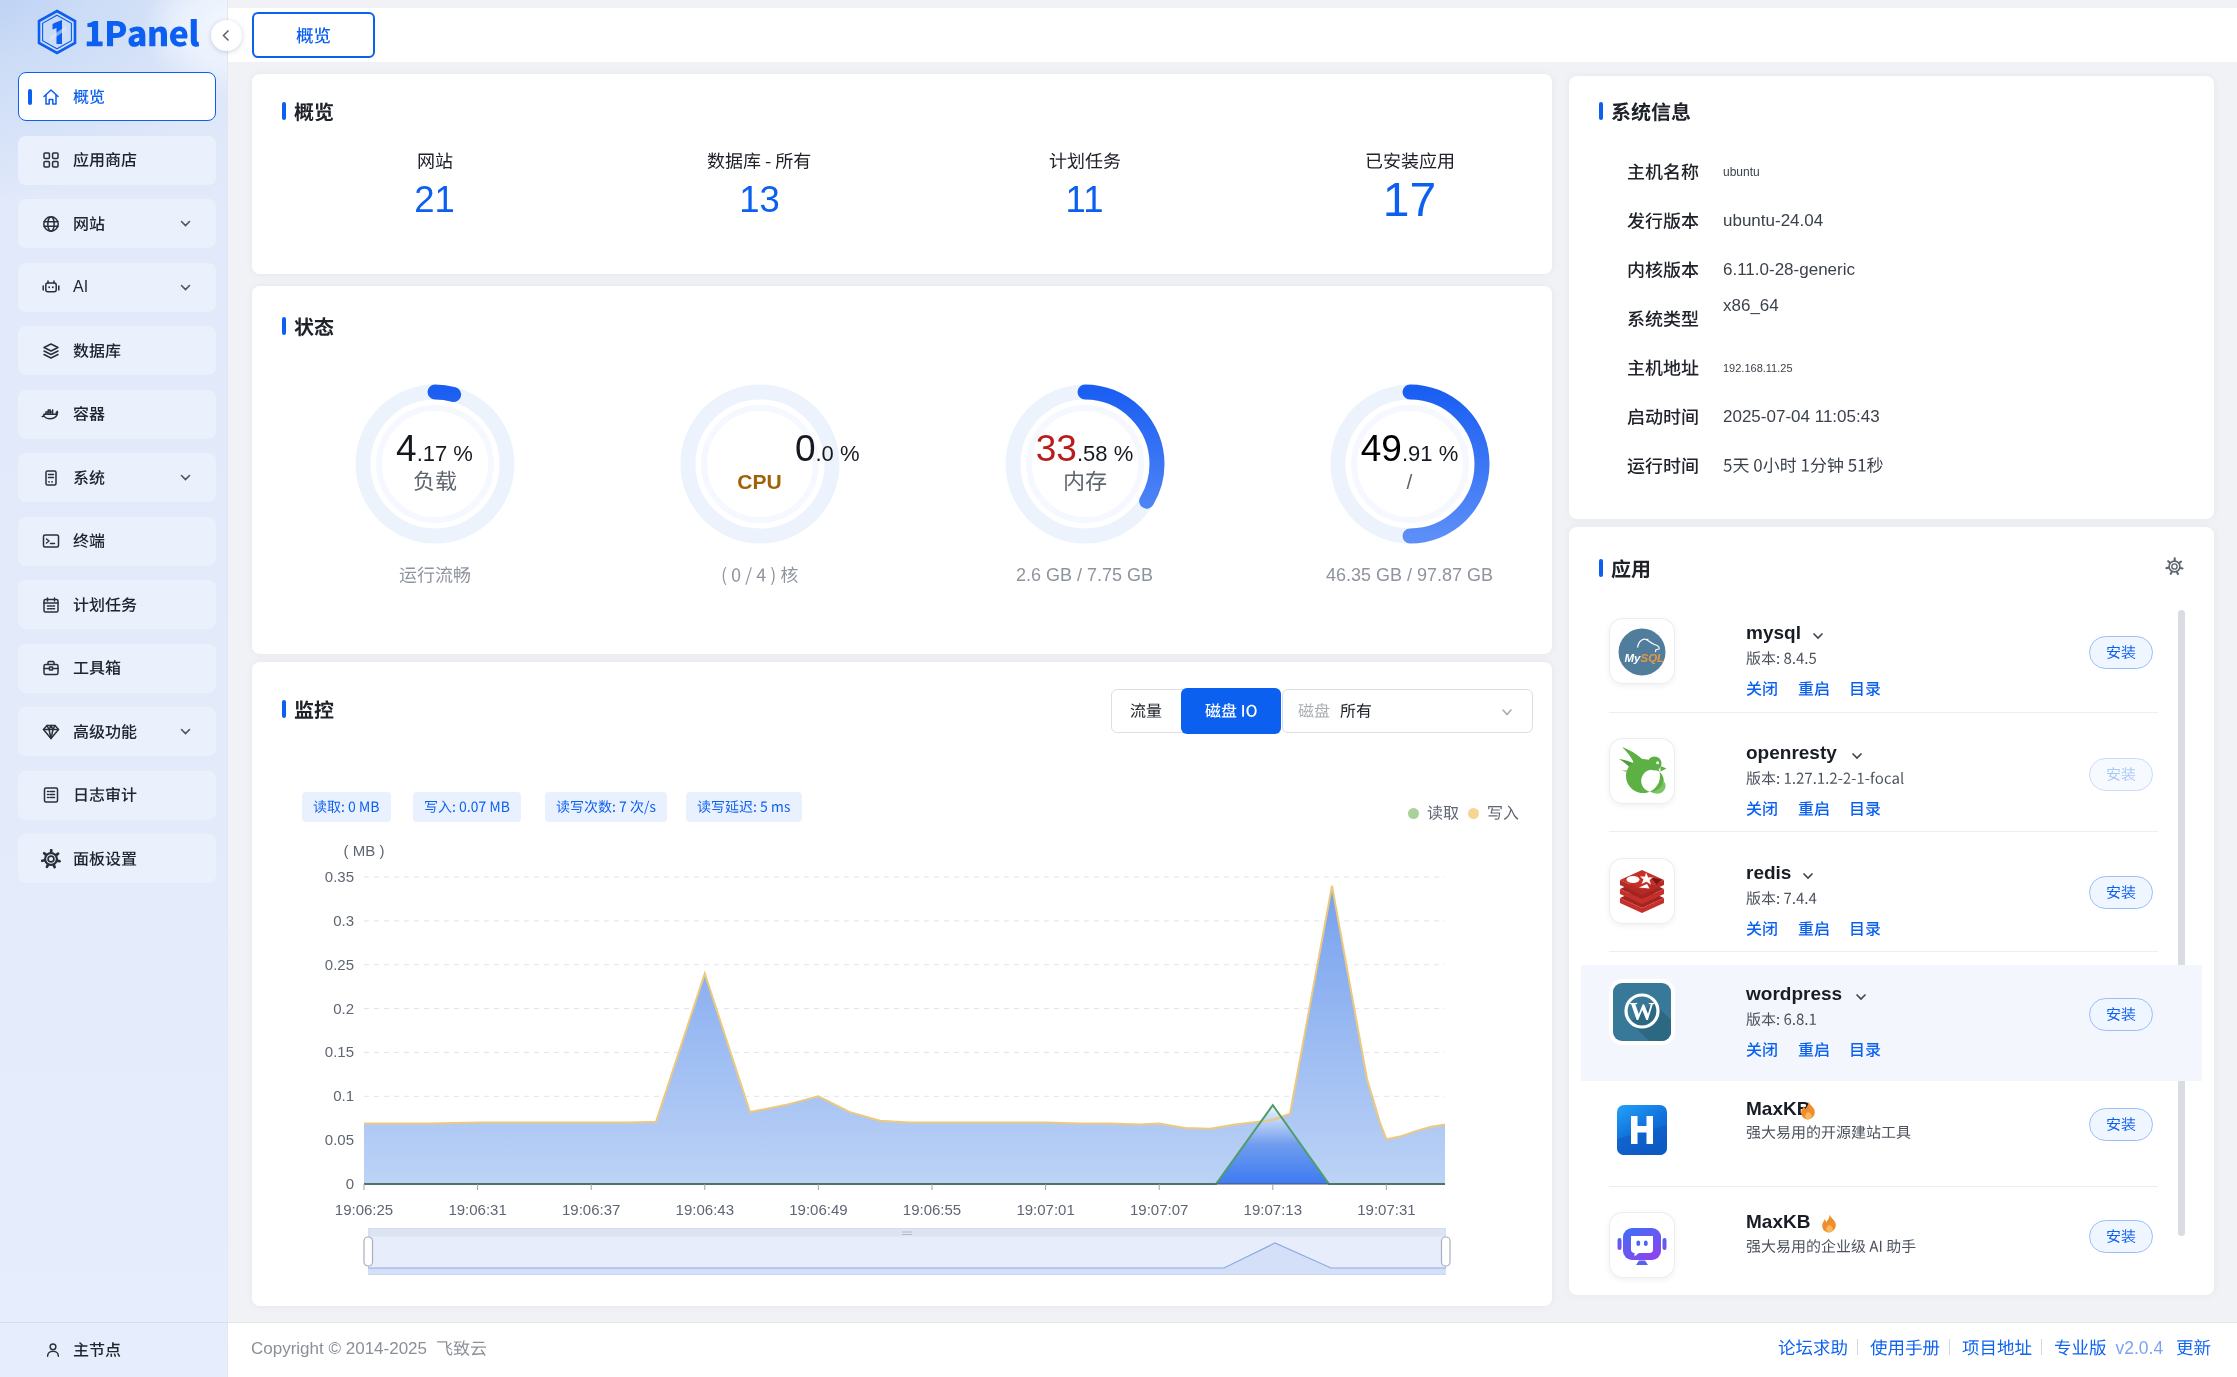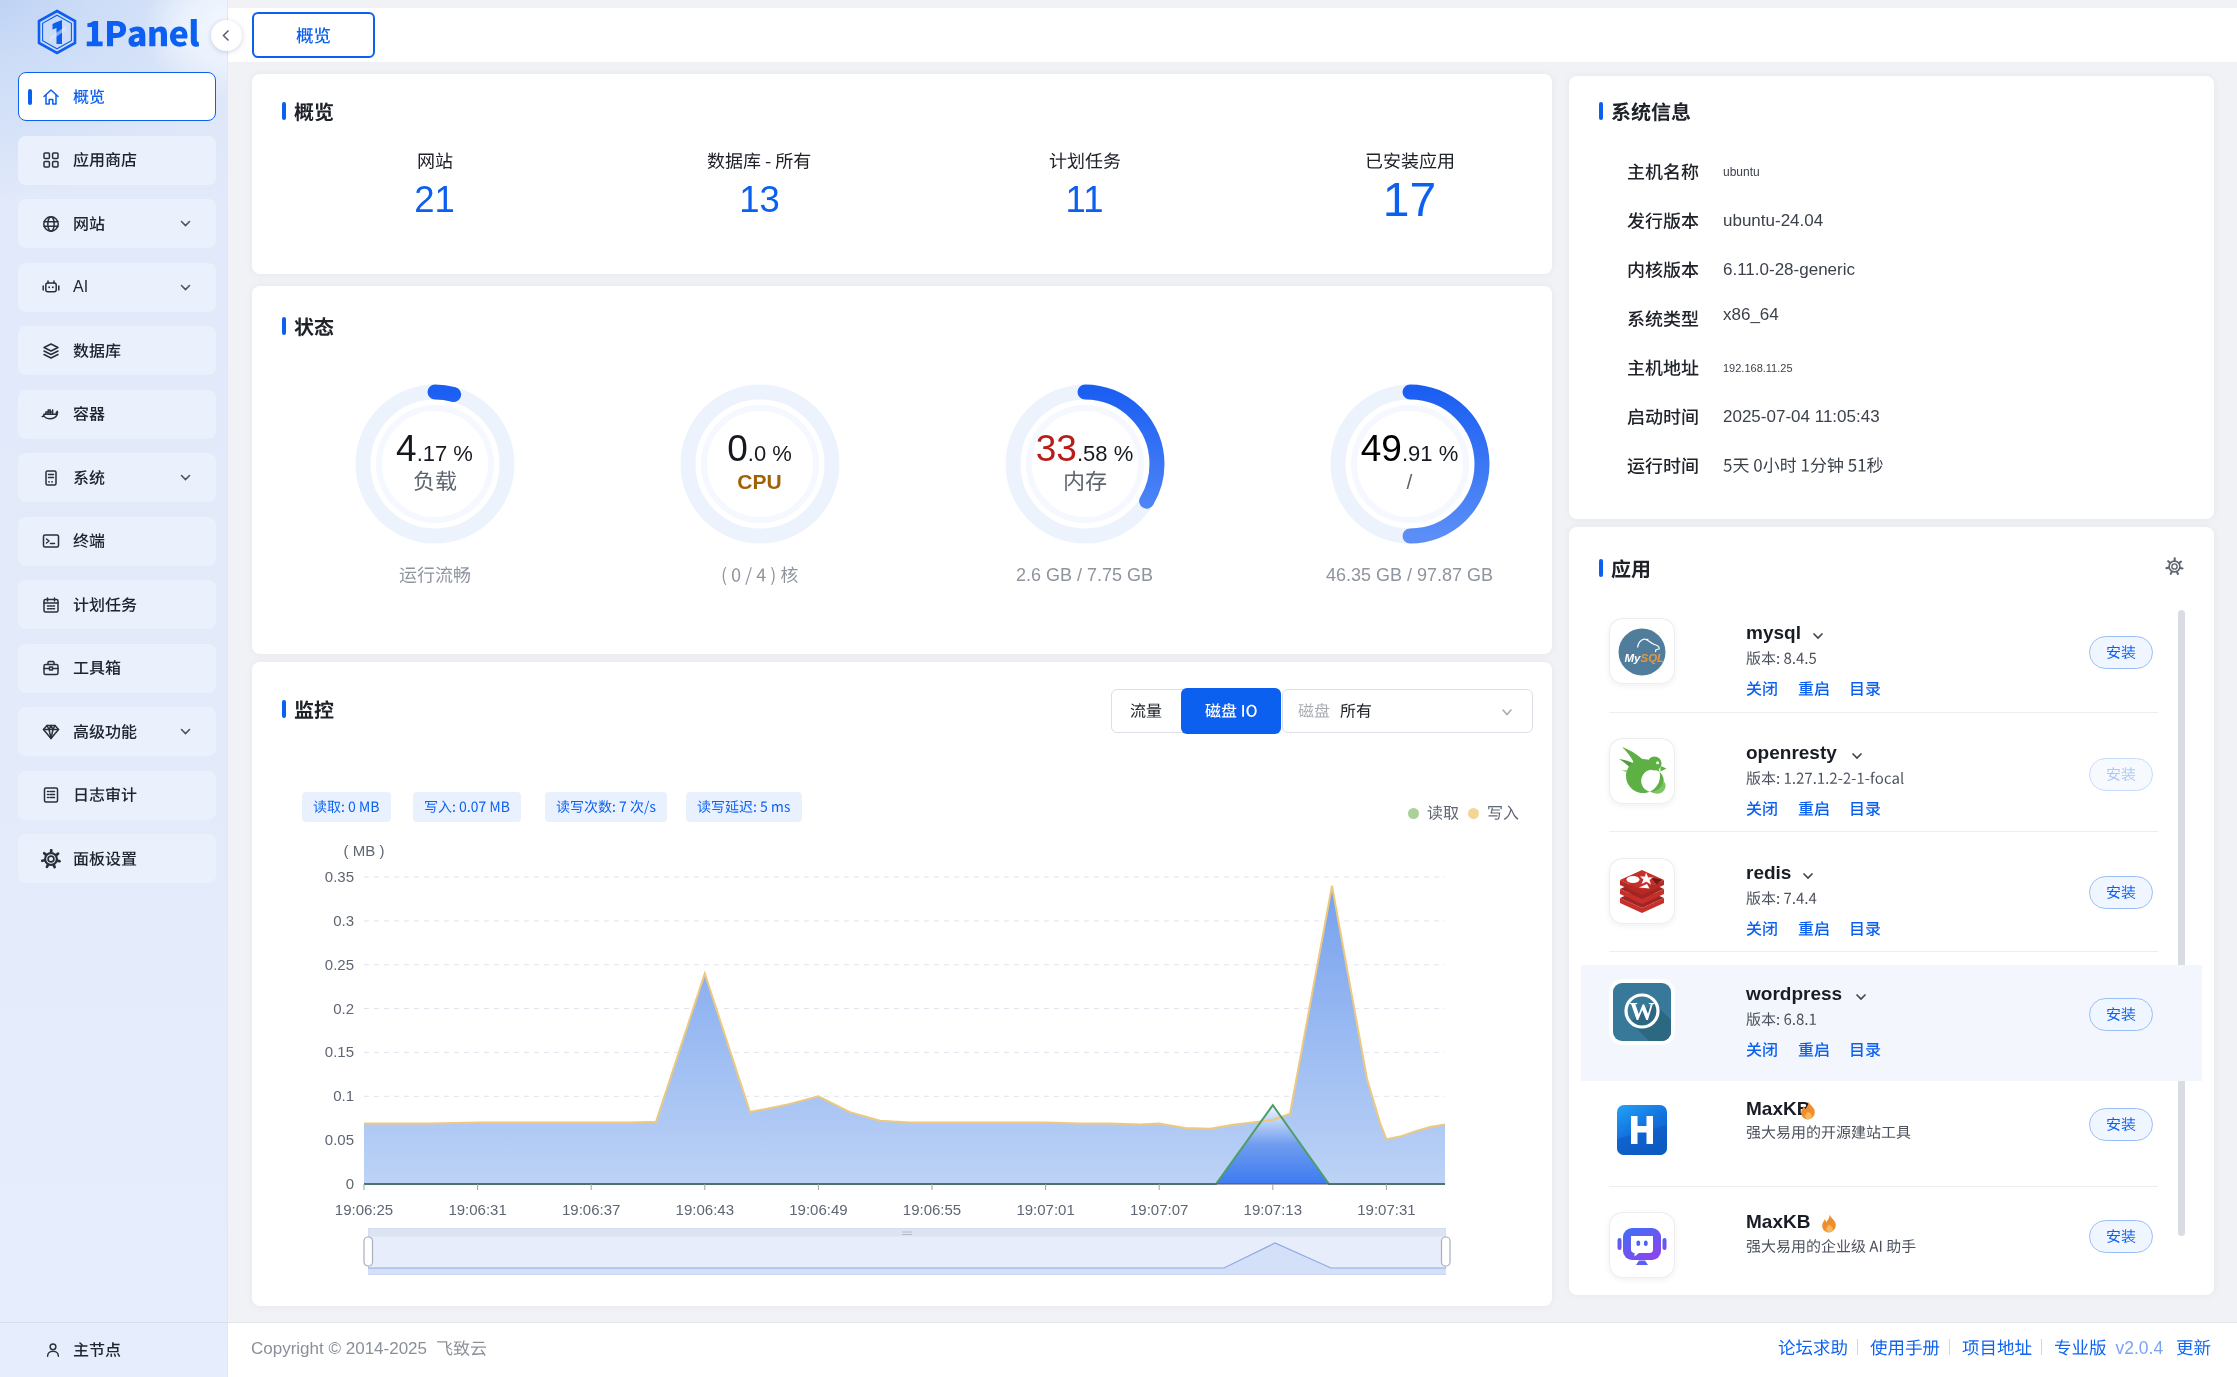--- a/index.html
+++ b/index.html
@@ -284,21 +284,21 @@
 <svg class="t abs" width="44.0" height="27.3" viewBox="0 0 44.0 27.3" fill="#5d646e" style="left:412.5px;top:468.8px">
     <use href="#t21"></use>
   </svg>
 <svg class="t abs" width="72.0" height="22.3" viewBox="0 0 72.0 22.3" fill="#8e949e" style="left:398.5px;top:565.4px">
     <use href="#t22"></use>
   </svg>
 <svg class="abs" style="left:674.5px;top:379.0px" width="170" height="170" viewBox="0 0 170 170">
     <circle cx="85" cy="85" r="72" fill="none" stroke="#edf3fd" stroke-width="15"></circle>
     <circle cx="85" cy="85" r="56" fill="none" stroke="#f5f8fe" stroke-width="6"></circle>
   </svg>
-<div class="abs" style="left:659.5px;top:428px;width:200px;text-align:center;white-space:nowrap"><span style="font-size:37px;font-weight:400;color:#16191f;letter-spacing:0">0</span><span style="font-size:22px;font-weight:400;color:#16191f">.0 %</span></div>
+<div class="abs" style="left:659.5px;top:428px;width:200px;text-align:right;white-space:nowrap"><span style="font-size:37px;font-weight:400;color:#16191f;letter-spacing:0">0</span><span style="font-size:22px;font-weight:400;color:#16191f">.0 %</span></div>
 <div class="abs" style="left:759.5px;transform:translateX(-50%);top:470.3px;font-size:21px;font-weight:700;color:#a16207;white-space:nowrap;line-height:24.779999999999998px">CPU</div>
 <svg class="t abs" width="77.4" height="22.3" viewBox="0 0 77.4 22.3" fill="#8e949e" style="left:720.8px;top:565.4px">
     <use href="#t23"></use>
   </svg>
 <svg class="abs" style="left:999.5px;top:379.0px" width="170" height="170" viewBox="0 0 170 170">
     <circle cx="85" cy="85" r="72" fill="none" stroke="#edf3fd" stroke-width="15"></circle>
     <circle cx="85" cy="85" r="56" fill="none" stroke="#f5f8fe" stroke-width="6"></circle>
     <circle cx="85" cy="85" r="72" fill="none" stroke="url(#arcg)" stroke-width="15" stroke-linecap="round" stroke-dasharray="151.9 452.4" transform="rotate(-90 85 85)"></circle>
   </svg>
 <div class="abs" style="left:984.5px;top:428px;width:200px;text-align:center;white-space:nowrap"><span style="font-size:37px;font-weight:400;color:#b91c1c;letter-spacing:0">33</span><span style="font-size:22px;font-weight:400;color:#16191f">.58 %</span></div>
@@ -327,21 +327,21 @@
     <use href="#t27"></use>
   </svg>
 <div class="abs" style="left:1723.0px;top:211.1px;font-size:17px;font-weight:400;color:#3c424c;white-space:nowrap;line-height:20.06px">ubuntu-24.04</div>
 <svg class="t abs" width="72.0" height="22.3" viewBox="0 0 72.0 22.3" fill="#1f2329" style="left:1627.0px;top:260.4px">
     <use href="#t28"></use>
   </svg>
 <div class="abs" style="left:1723.0px;top:260.1px;font-size:17px;font-weight:400;color:#3c424c;white-space:nowrap;line-height:20.06px">6.11.0-28-generic</div>
 <svg class="t abs" width="72.0" height="22.3" viewBox="0 0 72.0 22.3" fill="#1f2329" style="left:1627.0px;top:309.4px">
     <use href="#t29"></use>
   </svg>
-<div class="abs" style="left:1723.0px;top:305px;font-size:17px;font-weight:400;color:#3c424c;white-space:nowrap;line-height:20.06px">x86_64</div>
+<div class="abs" style="left:1723.0px;top:296px;font-size:17px;font-weight:400;color:#3c424c;white-space:nowrap;line-height:20.06px">x86_64</div>
 <svg class="t abs" width="72.0" height="22.3" viewBox="0 0 72.0 22.3" fill="#1f2329" style="left:1627.0px;top:358.4px">
     <use href="#t30"></use>
   </svg>
 <div class="abs" style="left:1723.0px;top:358.1px;font-size:11px;font-weight:400;color:#3c424c;white-space:nowrap;line-height:20.06px">192.168.11.25</div>
 <svg class="t abs" width="72.0" height="22.3" viewBox="0 0 72.0 22.3" fill="#1f2329" style="left:1627.0px;top:407.4px">
     <use href="#t31"></use>
   </svg>
 <div class="abs" style="left:1723.0px;top:407.1px;font-size:17px;font-weight:400;color:#3c424c;white-space:nowrap;line-height:20.06px">2025-07-04 11:05:43</div>
 <svg class="t abs" width="72.0" height="22.3" viewBox="0 0 72.0 22.3" fill="#1f2329" style="left:1627.0px;top:456.4px">
     <use href="#t32"></use>

